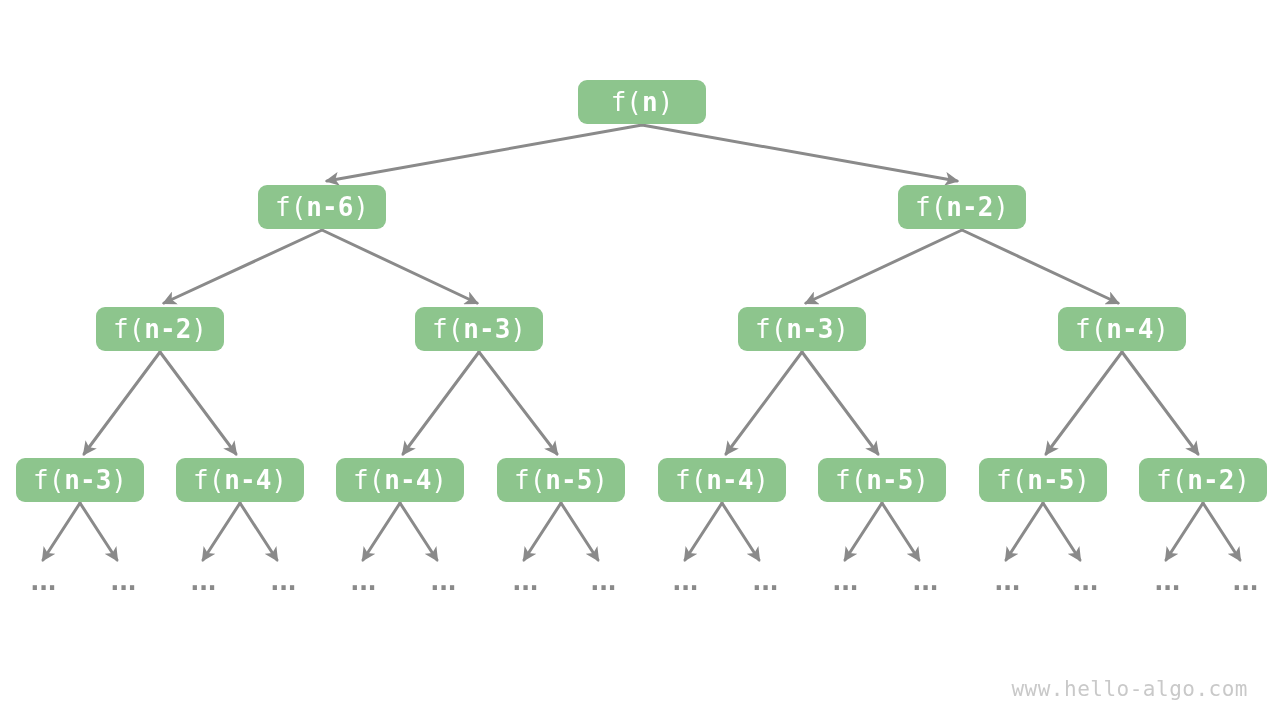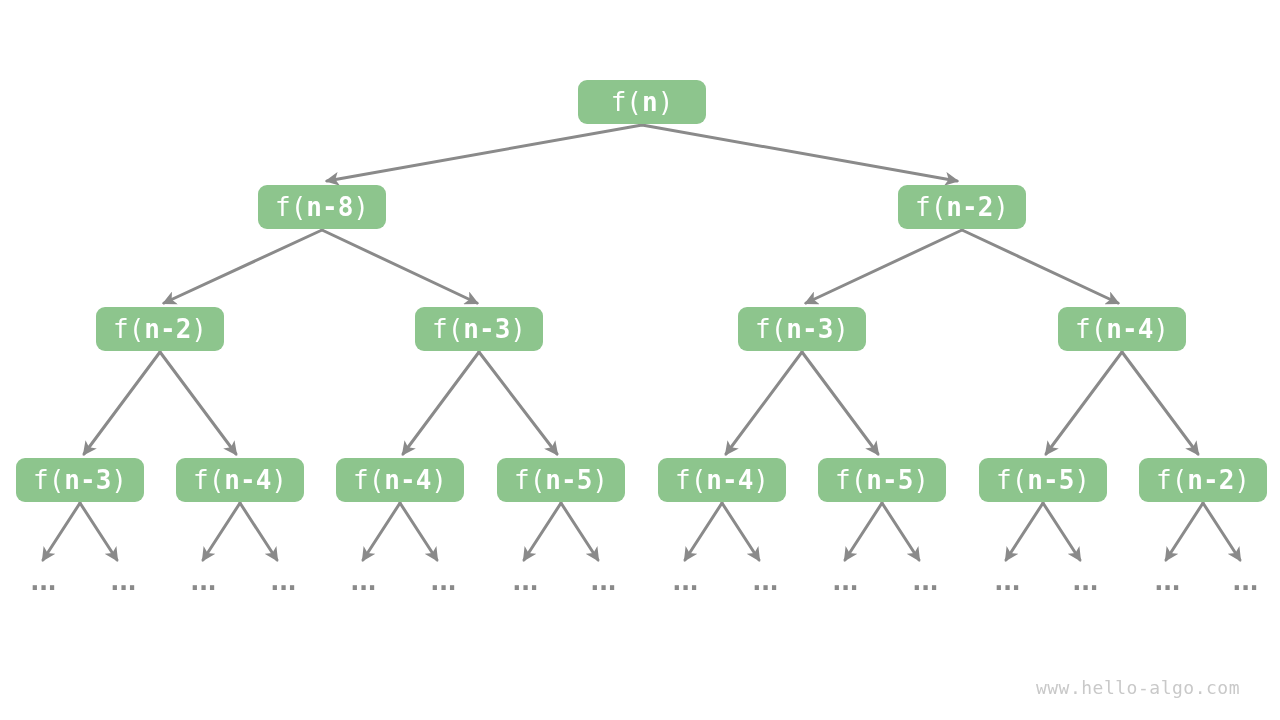--- a/index.html
+++ b/index.html
@@ -24,22 +24,22 @@
     display:flex;align-items:center;justify-content:center;
     font-size:26px;line-height:44px;white-space:nowrap;
   }
   .node .arg{font-weight:bold;}
   .dots{
     position:absolute;color:var(--arrow);
     font-size:26px;font-weight:bold;line-height:26px;letter-spacing:-7px;
     transform:translateX(-50%);
   }
   .watermark{
-    position:absolute;right:40px;top:677px;
-    color:var(--watermark-text);font-size:18px;letter-spacing:0.5px;
+    position:absolute;right:32px;top:677px;
+    color:var(--watermark-text);font-size:21px;letter-spacing:0.5px;
   }
 </style>
 </head>
 <body>
 
 <div class="stage">
 
   <svg class="edges" viewBox="0 0 1280 720">
     <defs>
       <marker id="ah" viewBox="0 0 10 10" refX="8.5" refY="5" markerWidth="4.7" markerHeight="4.7" orient="auto">
@@ -83,21 +83,21 @@
   </svg>
 
   <div class="node" style="left:578px;top:80px">
       <span class="pre">f(</span>
       <span class="arg">n</span>
       <span class="post">)</span>
     </div>
 
   <div class="node" style="left:258px;top:185px">
       <span class="pre">f(</span>
-      <span class="arg">n-8</span>
+      <span class="arg">n-6</span>
       <span class="post">)</span>
     </div>
   <div class="node" style="left:898px;top:185px">
       <span class="pre">f(</span>
       <span class="arg">n-2</span>
       <span class="post">)</span>
     </div>
 
   <div class="node" style="left:96px;top:307px">
       <span class="pre">f(</span>

